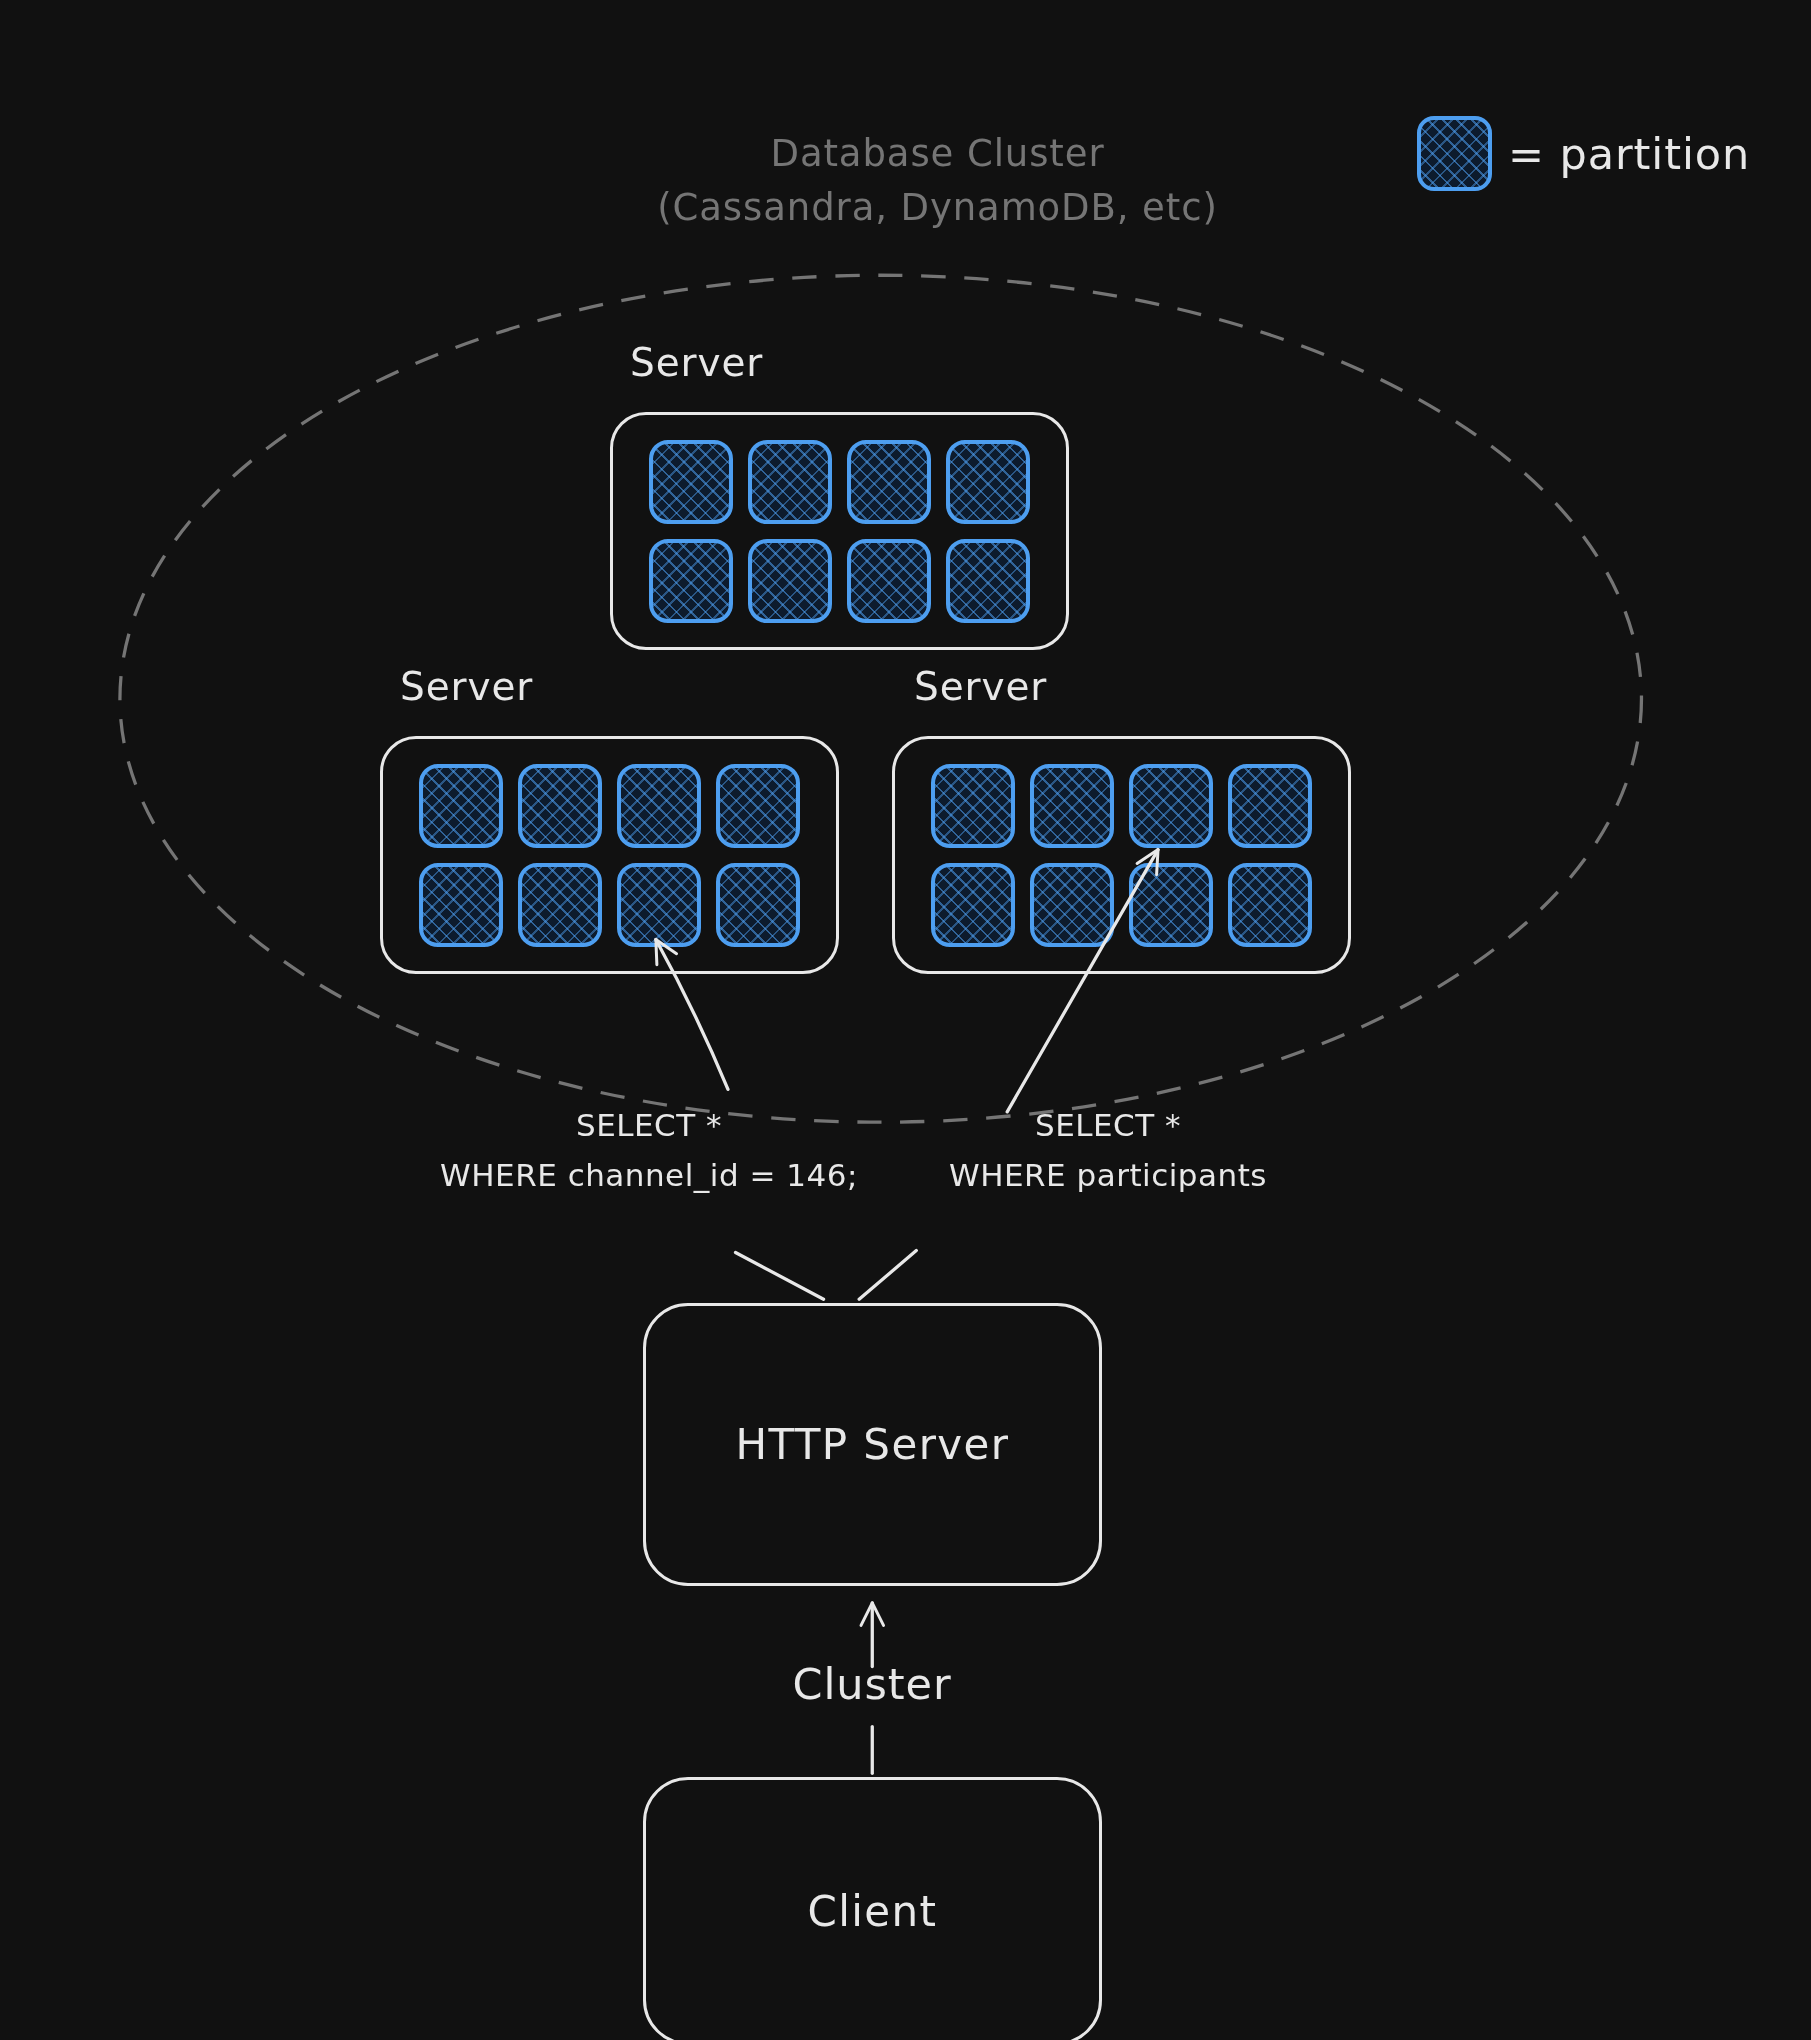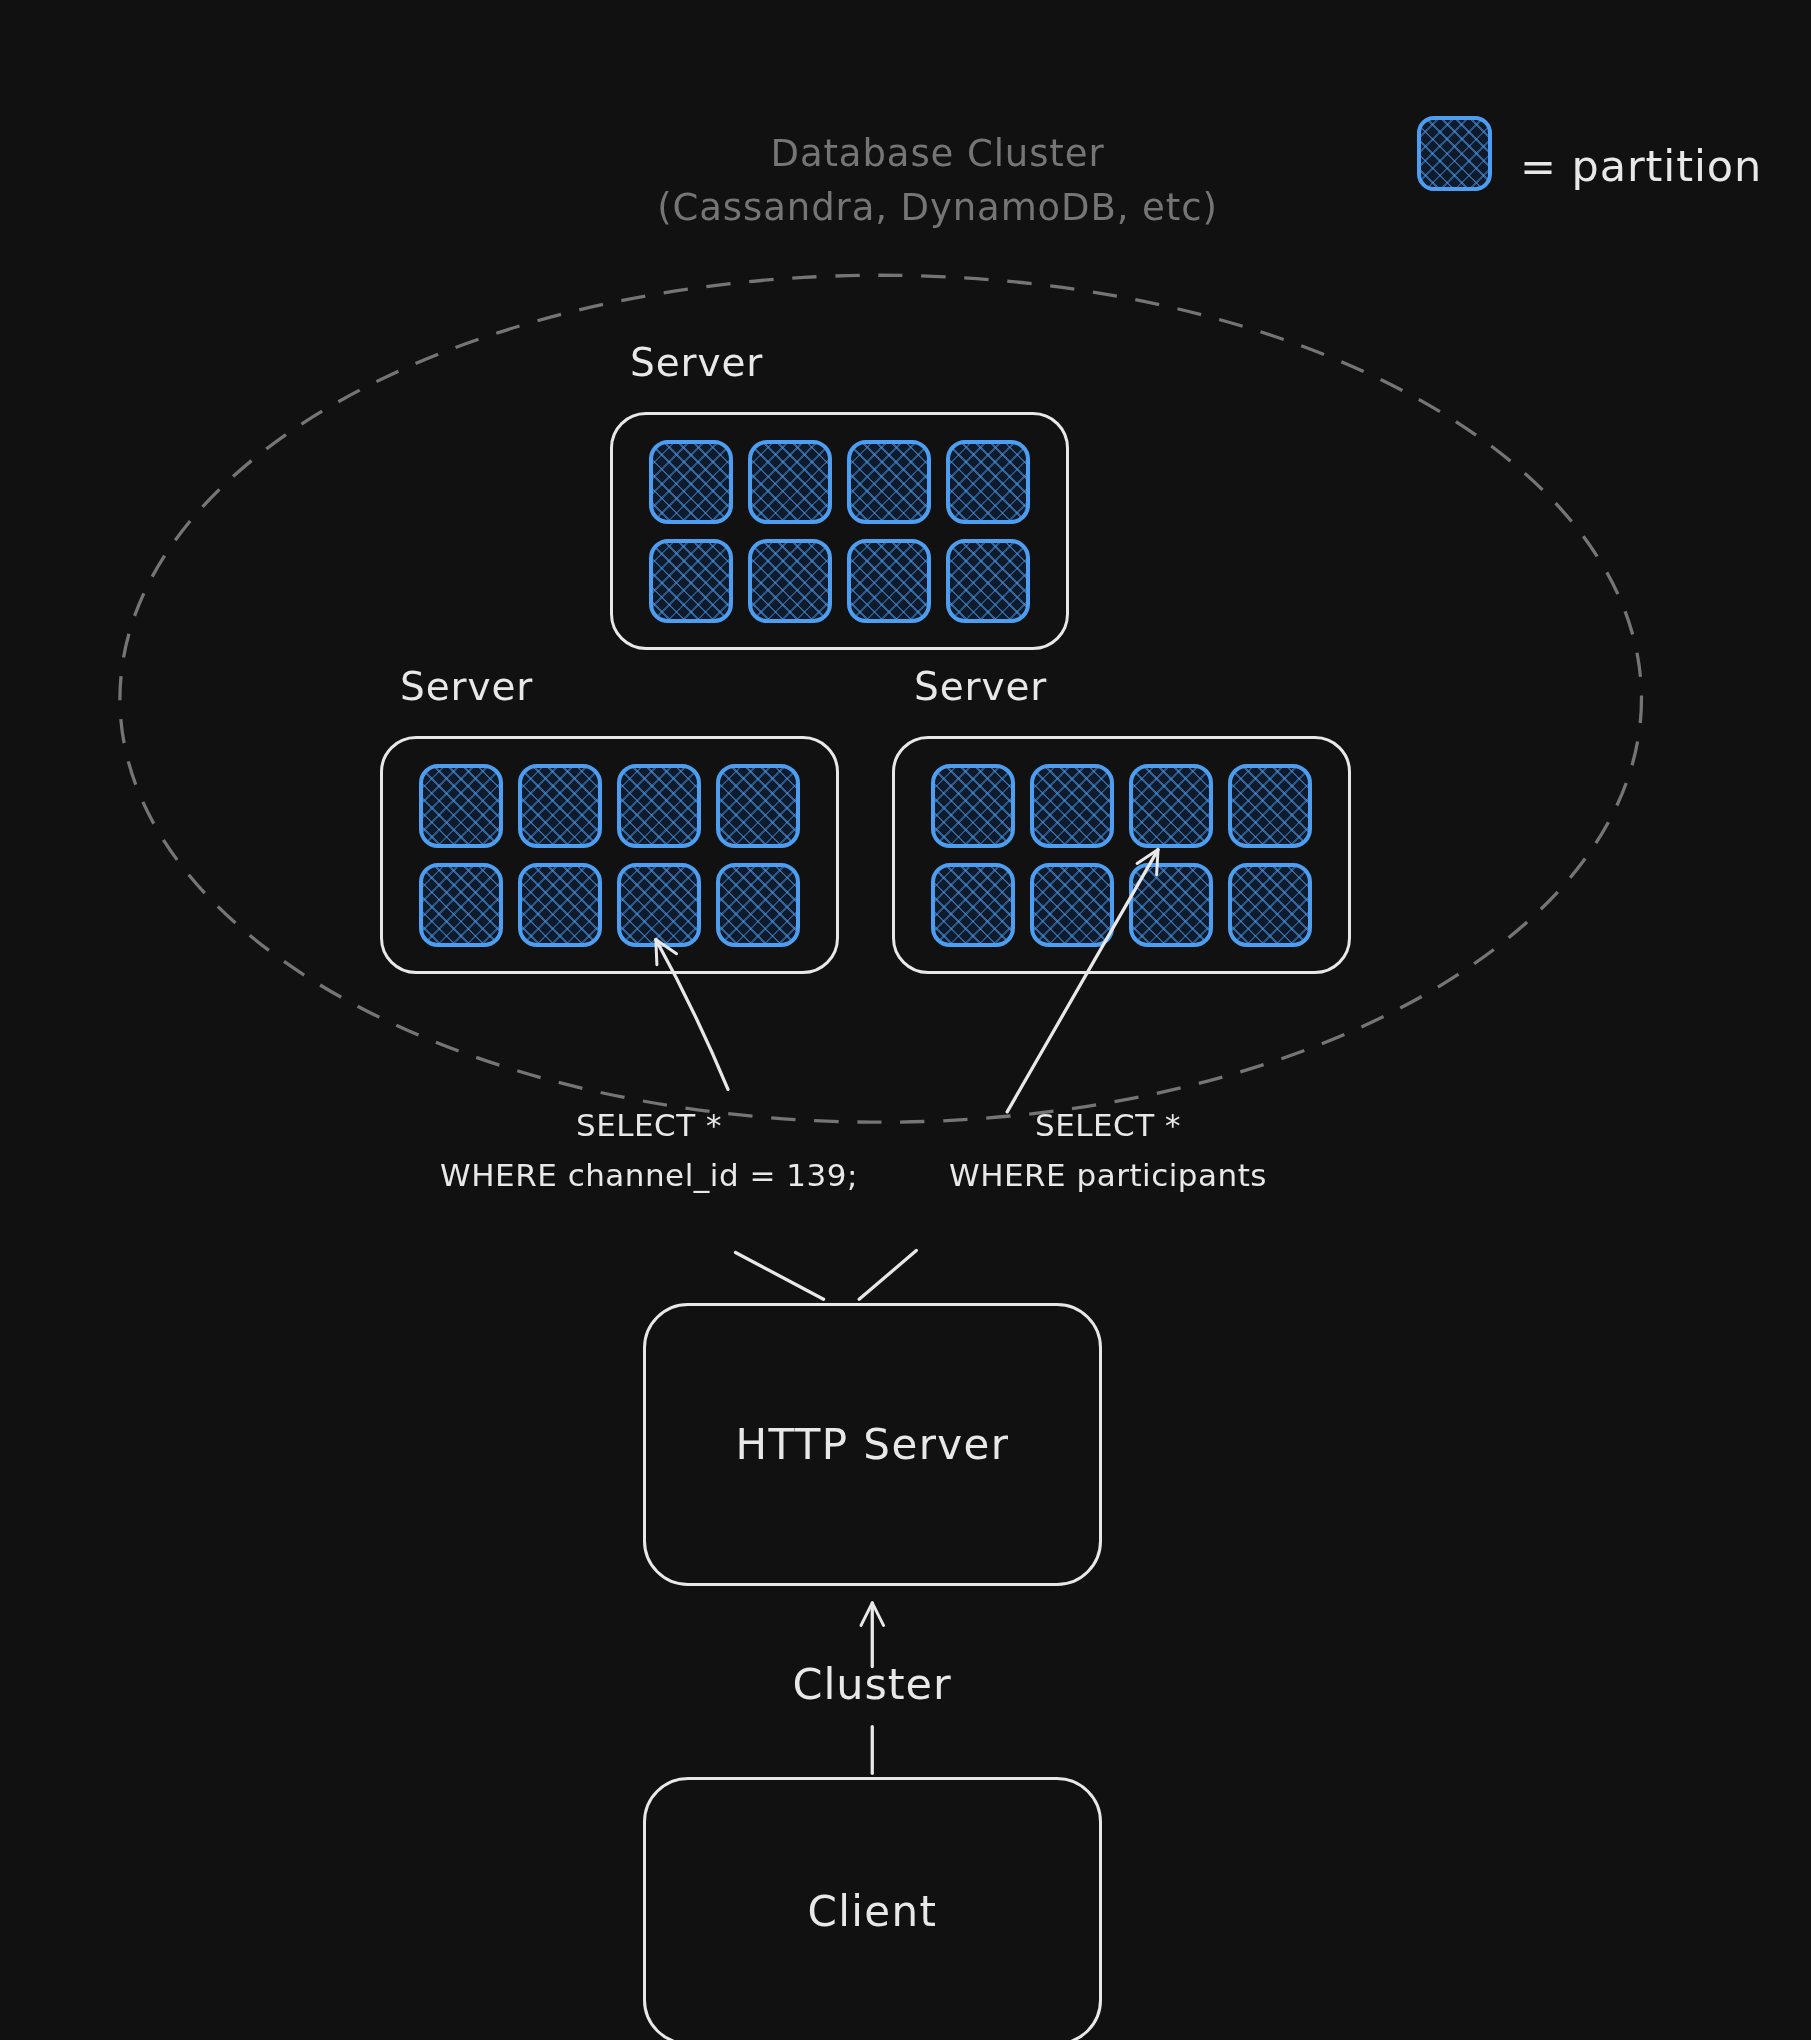--- a/index.html
+++ b/index.html
@@ -25,21 +25,21 @@
   .wline{fill:none;stroke:var(--stroke);stroke-width:3.5;stroke-linecap:round;}
   .arrowhead-path{fill:none;stroke:var(--stroke);stroke-width:3.2;stroke-linecap:round;stroke-linejoin:round;}
 
   .title{
     position:absolute;left:600px;top:89px;width:675px;
     text-align:center;color:var(--muted);
     font-size:37px;line-height:1.45;letter-spacing:0.9px;
   }
   .legend{
     position:absolute;left:1417px;top:78px;
-    display:flex;align-items:flex-end;gap:28px;
+    display:flex;align-items:center;gap:16px;
   }
   .legend-label{font-size:43px;color:var(--stroke);letter-spacing:0.9px;}
 
   .partition{
     width:84px;height:84px;
     border:4.7px solid var(--partition-blue);
     border-radius:19px;
     background-color:var(--partition-fill);
     background-image:
       repeating-linear-gradient(45deg, rgba(77,158,240,.55) 0 1.9px, transparent 1.9px 10.3px),
@@ -137,21 +137,21 @@
       <div class="partition"></div>
       <div class="partition"></div>
       <div class="partition"></div>
       <div class="partition"></div>
       <div class="partition"></div>
       <div class="partition"></div>
     </div>
 
   <div class="query query-left">
     <div>SELECT *</div>
-    <div>WHERE channel_id = 139;</div>
+    <div>WHERE channel_id = 146;</div>
   </div>
   <div class="query query-right">
     <div>SELECT *</div>
     <div>WHERE participants</div>
   </div>
 
   <div class="box http-box">
     <span>HTTP Server</span>
   </div>
 

